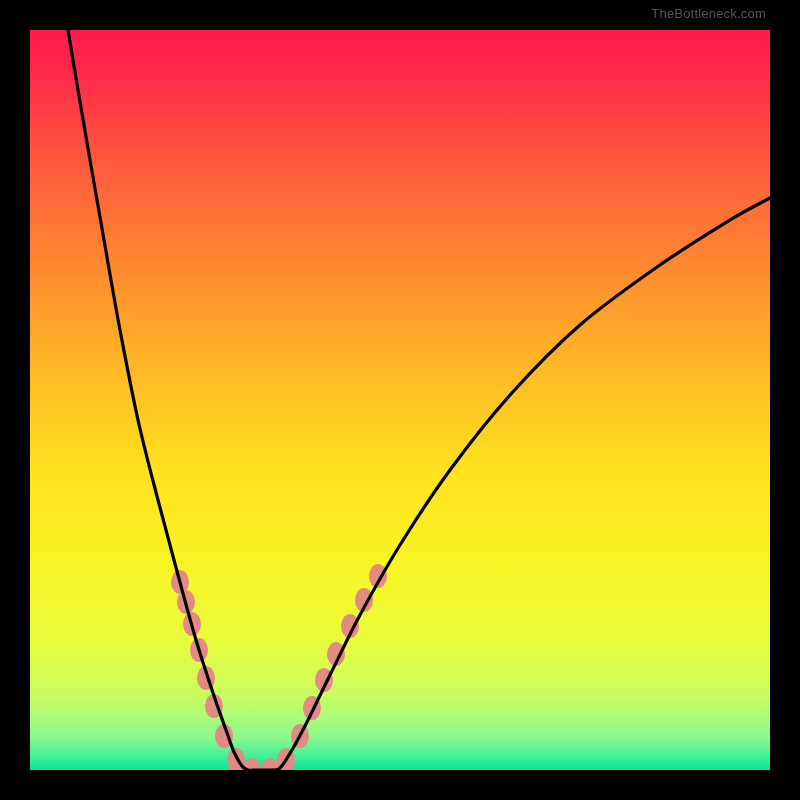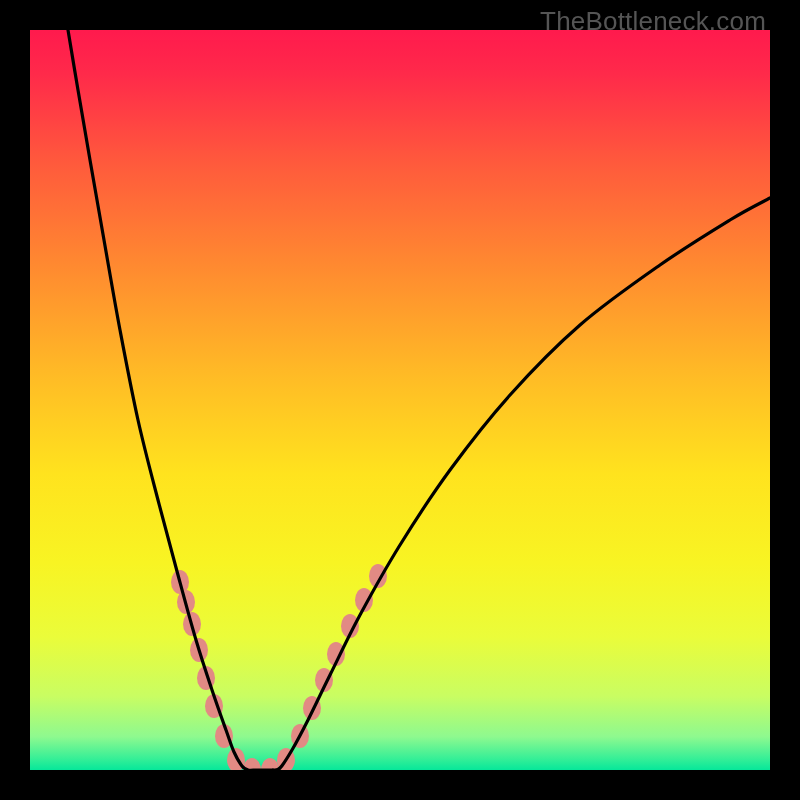--- a/index.html
+++ b/index.html
@@ -27,21 +27,21 @@
   }
   .gradient {
     position: absolute;
     left: 0; top: 0; right: 0; bottom: 0;
   }
   .watermark {
     position: absolute;
     top: 6px;
     right: 34px;
     color: #555;
-    font-size: 26px;
+    font-size: 13px;
     font-weight: 500;
     letter-spacing: 0.2px;
   }
   svg.curve {
     position: absolute;
     left: 0; top: 0;
     width: 740px;
     height: 740px;
   }
 </style>

